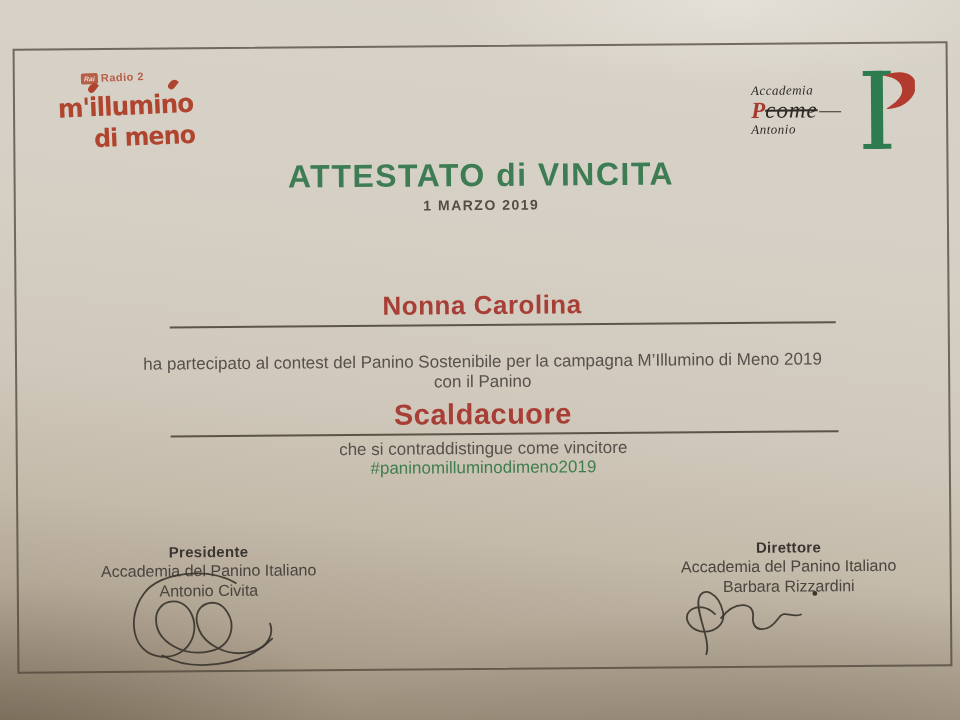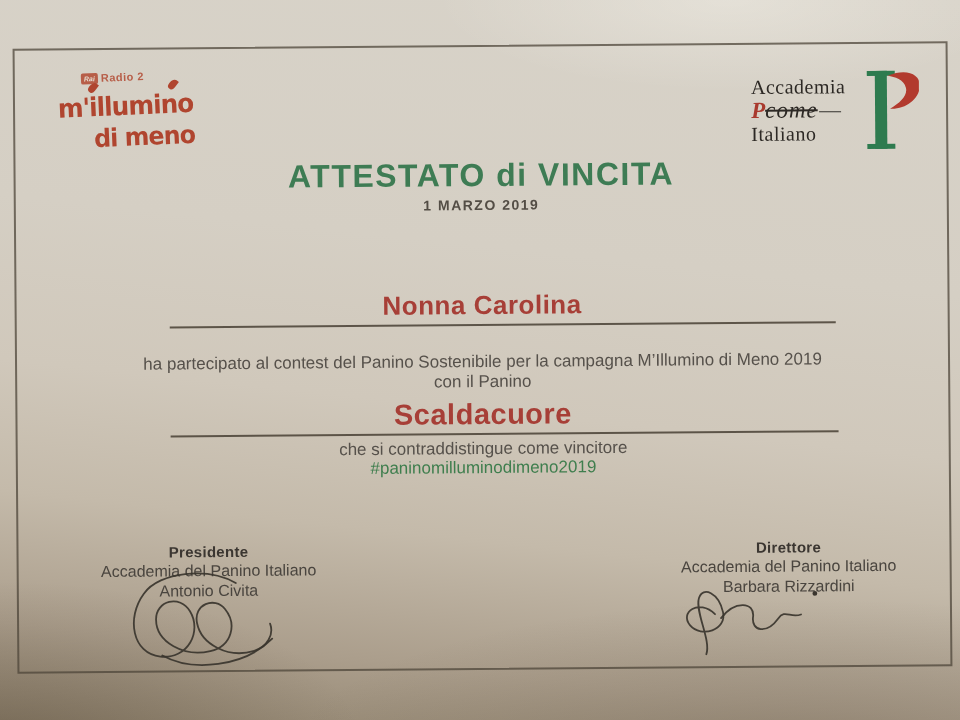--- a/index.html
+++ b/index.html
@@ -34,21 +34,21 @@
   .mdm-line2{ left:36px; top:56px; font-family:"DejaVu Sans", sans-serif; font-weight:bold;
               font-size:25px; color:#b0452f; letter-spacing:-1px; transform:scaleX(.95); white-space:nowrap;}
   .flame{ width:7px; height:11px; background:#b0452f;
           border-radius:80% 0 55% 55%; transform:rotate(40deg); }
   .flame1{ left:36px; top:14px; }
   .flame2{ left:116px; top:14px; }
 
   
   .logo-right{ left:736px; top:18px; width:190px; height:95px; display:flex; gap:10px; align-items:center; }
   .acc-text{ font-family:"Liberation Serif", serif; color:#2d2925; line-height:1.1; }
-  .acc-l1,.acc-l3{ font-size:20px; letter-spacing:.5px; }
+  .acc-l1,.acc-l3{ font-size:13px; letter-spacing:.5px;font-style:italic; }
   .acc-l2{ font-size:23px; font-style:italic; }
   .pi-red{ color:#a93a2e; font-weight:bold; }
   .pi-rest{ text-decoration:line-through; text-decoration-thickness:1.5px; letter-spacing:1px;}
   .pi-dash{ display:inline-block; width:22px; height:1.5px; background:#33302c; vertical-align:middle; margin-left:1px;}
   .p-mark{ flex:0 0 auto; }
 
   
   .c{ left:0; width:100%; text-align:center; white-space:nowrap; }
   .title{ top:110px; font-size:32px; font-weight:bold; letter-spacing:1.5px; color:#3e7c54; }
   .date{ top:150px; font-size:14px; font-weight:bold; letter-spacing:1.5px; color:#534d45; }
@@ -86,21 +86,21 @@
     <div class="flame flame1"></div>
     <div class="flame flame2"></div>
     <div class="mdm-line1">m'illumino</div>
     <div class="mdm-line2">di meno</div>
   </div>
 
   <div class="logo-right">
     <div class="acc-text">
       <div class="acc-l1">Accademia</div>
       <div class="acc-l2"><span class="pi-red">P</span><span class="pi-rest">come</span><span class="pi-dash"></span></div>
-      <div class="acc-l3">Italiano</div>
+      <div class="acc-l3">Antonio</div>
     </div>
     <svg class="p-mark" width="64" height="84" viewBox="0 0 64 84">
       <rect x="12" y="3" width="28" height="5" fill="#2e7b4f"></rect>
       <rect x="12" y="76" width="28" height="5" fill="#2e7b4f"></rect>
       <rect x="20" y="3" width="12" height="78" fill="#2e7b4f"></rect>
       <path d="M33 8 C52 0 66 7 65 19 C64 32 50 42 35 41 C45 35 53 28 51 20 C49 12 40 9 33 8 Z" fill="#b23a2e"></path>
     </svg>
   </div>
 
   <div class="title c">ATTESTATO di VINCITA</div>

